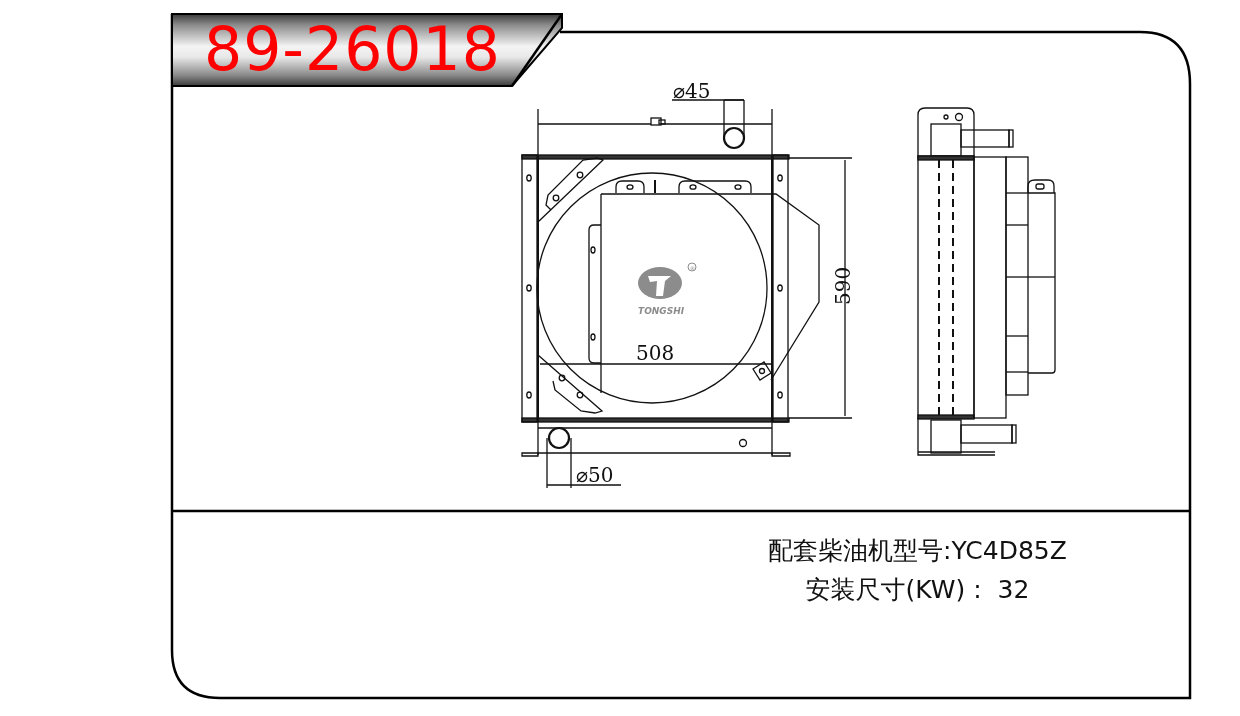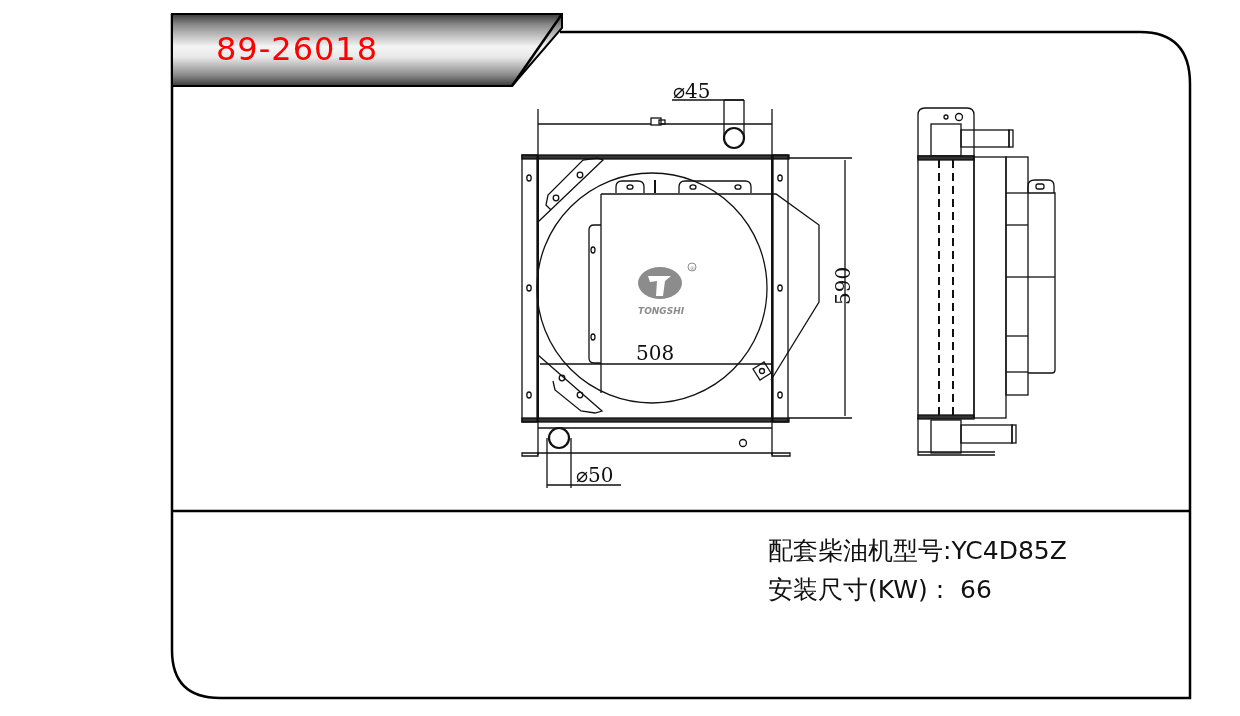--- a/index.html
+++ b/index.html
@@ -1,26 +1,26 @@
 <!DOCTYPE html>
 <html><head>
 <meta charset="utf-8">
 <style>
   html, body { margin: 0; padding: 0; background: #ffffff; }
   body { width: 1240px; height: 716px; position: relative; overflow: hidden; font-family: "DejaVu Sans", sans-serif; }
   .sheet { position: absolute; left: 0; top: 0; width: 1240px; height: 716px; }
   svg.frame { position: absolute; left: 0; top: 0; }
   .title-text {
-    position: absolute; left: 216px; top: 14px; height: 70px; line-height: 70px;
-    font-family: "DejaVu Sans", sans-serif; font-size: 32px; color: #ff0000; letter-spacing: 1px;
+    position: absolute; left: 204px; top: 14px; height: 70px; line-height: 70px;
+    font-family: "DejaVu Sans", sans-serif; font-size: 60px; color: #ff0000; letter-spacing: 1px;
   }
   .spec-left { position: absolute; left: 182px; top: 548px; font-family: "DejaVu Sans Mono", "Liberation Mono", monospace; font-size: 23px; color: #111; }
   .spec-left .row { height: 35px; line-height: 35px; white-space: pre; }
   .spec-right { position: absolute; left: 768px; top: 532px; font-family: "DejaVu Sans", sans-serif; font-size: 25px; color: #111; }
-  .spec-right .row { height: 38.5px; line-height: 38.5px; white-space: pre; }
+  .spec-right .row { height: 38.5px; line-height: 38.5px; white-space: pre; text-align: center; }
   .dim { font-family: "DejaVu Serif", "Liberation Serif", serif; font-size: 20px; fill: #111; }
   .logo-text { font-family: "DejaVu Sans", sans-serif; font-size: 9px; font-weight: bold; font-style: italic; fill: #8c8c8c; }
 </style>
 </head>
 <body>
 
 <div class="sheet">
 
   <svg class="frame" width="1240" height="716" viewBox="0 0 1240 716">
     <defs>
@@ -162,16 +162,16 @@
       <path d="M918 418 L918 455 L995 455"></path>
       <line x1="918" y1="452" x2="995" y2="452"></line>
     </g>
   </svg>
 
   <div class="title-text">89-26018</div>
 
 
   <div class="spec-right">
     <div class="row"><span>配套柴油机型号</span><span>:</span><span>YC4D85Z</span></div>
-    <div class="row"><span>安装尺寸(KW)</span><span> :  </span><span>66</span></div>
+    <div class="row"><span>安装尺寸(KW)</span><span> :  </span><span>32</span></div>
   </div>
 
 </div>
 
 </body></html>

